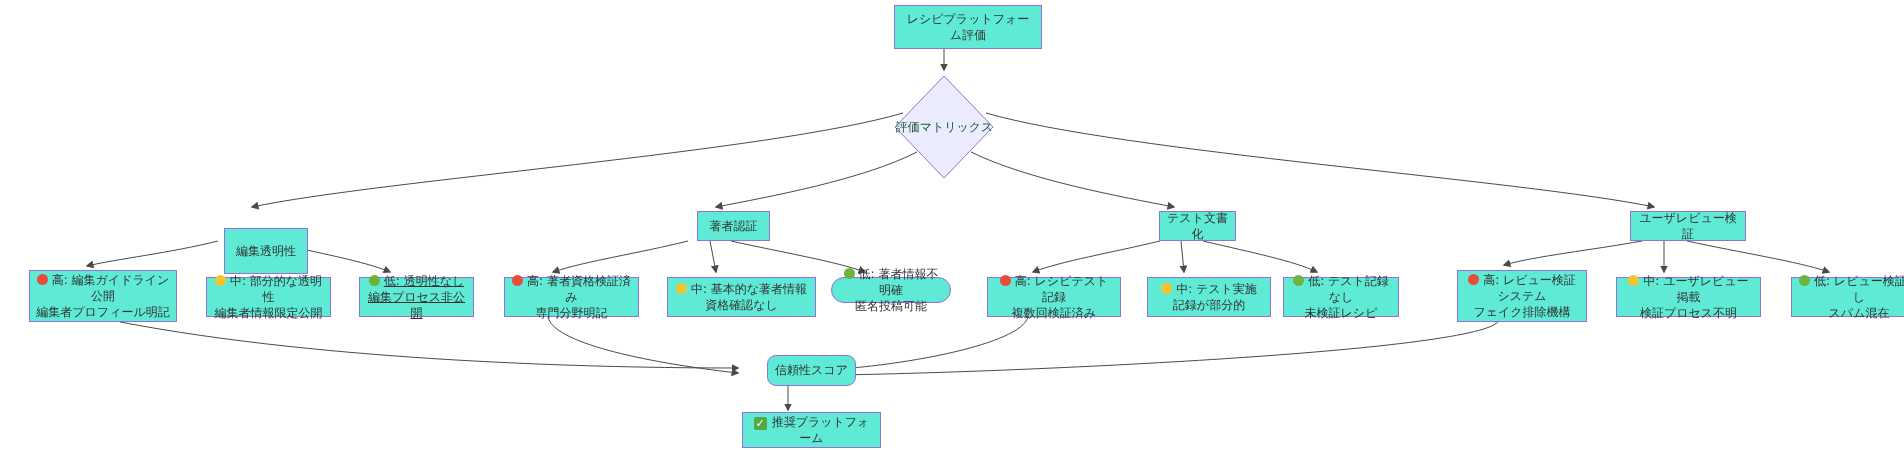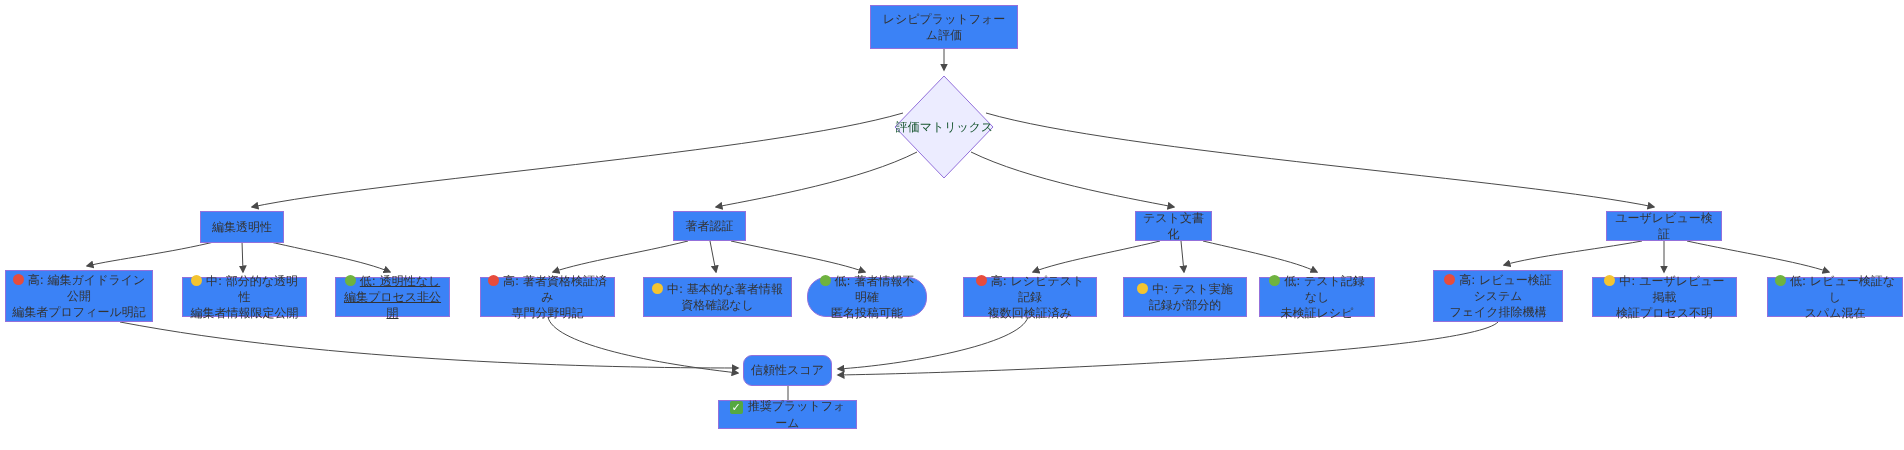--- a/index.html
+++ b/index.html
@@ -12,31 +12,32 @@
     background: #ffffff;
     overflow: hidden;
   }
   svg.edges {
     position: absolute;
     left: 0; top: 0;
     width: 1904px; height: 450px;
   }
   .node {
     position: absolute;
-    background: #3b82f6;
+    background: #5eead4;
     border: 1px solid #9370db;
     color: #333333;
     font-size: 12px;
     line-height: 1.35;
     text-align: center;
     display: flex;
     flex-direction: column;
     align-items: flex-start;
     justify-content: center;
     padding: 2px 6px;
+    margin-left: 24px;
   }
   .node .line { display: block; width: 100%; }
   .node .line1 { display: inline; }
   .diamond-label {
     position: absolute;
     background: transparent;
     border: none;
     color: #14532d;
     font-size: 12px;
     text-align: center;
@@ -62,38 +63,38 @@
     color: #ffffff;
     font-size: 11px;
     line-height: 13px;
     text-align: center;
     margin-right: 5px;
     vertical-align: -1px;
   }
   
   .n-root   { left: 870px;  top: 5px;   width: 148px; height: 44px; }
   .n-dec    { left: 884px;  top: 112px; width: 121px; height: 30px; }
-  .n-cat1   { left: 200px;  top: 211px; width: 84px;  height: 32px; }
+  .n-cat1   { left: 200px;  top: 228px; width: 84px;  height: 46px; }
   .n-cat2   { left: 673px;  top: 211px; width: 73px;  height: 30px; }
   .n-cat3   { left: 1135px; top: 211px; width: 77px;  height: 30px; }
   .n-cat4   { left: 1606px; top: 211px; width: 116px; height: 30px; }
   .n-a1     { left: 5px;    top: 270px; width: 148px; height: 52px; }
   .n-a2     { left: 182px;  top: 277px; width: 125px; height: 40px; }
   .n-a3     { left: 335px;  top: 277px; width: 115px; height: 40px; text-decoration: underline; }
   .n-b1     { left: 480px;  top: 277px; width: 135px; height: 40px; }
   .n-b2     { left: 643px;  top: 277px; width: 149px; height: 40px; }
-  .n-b3     { left: 807px;  top: 277px; width: 120px; height: 40px; border-radius: 19px; }
+  .n-b3     { left: 807px;  top: 277px; width: 120px; height: 26px; border-radius: 19px; }
   .n-c1     { left: 963px;  top: 277px; width: 134px; height: 40px; }
   .n-c2     { left: 1123px; top: 277px; width: 124px; height: 40px; }
   .n-c3     { left: 1259px; top: 277px; width: 116px; height: 40px; }
   .n-d1     { left: 1433px; top: 270px; width: 130px; height: 52px; }
   .n-d2     { left: 1592px; top: 277px; width: 145px; height: 40px; }
   .n-d3     { left: 1767px; top: 277px; width: 136px; height: 40px; }
   .n-score  { left: 743px;  top: 355px; width: 89px;  height: 31px; border-radius: 9px; }
-  .n-final  { left: 718px;  top: 400px; width: 139px; height: 29px; }
+  .n-final  { left: 718px;  top: 412px; width: 139px; height: 36px; }
 </style>
 </head>
 <body>
 
 <div class="canvas">
 
   <svg class="edges" viewBox="0 0 1904 450">
     <defs>
       <marker id="arrow" markerWidth="8" markerHeight="8" refX="6.5" refY="4" orient="auto" markerUnits="userSpaceOnUse">
         <path d="M0,0 L8,4 L0,8 Z" fill="#4a4a4a"></path>

